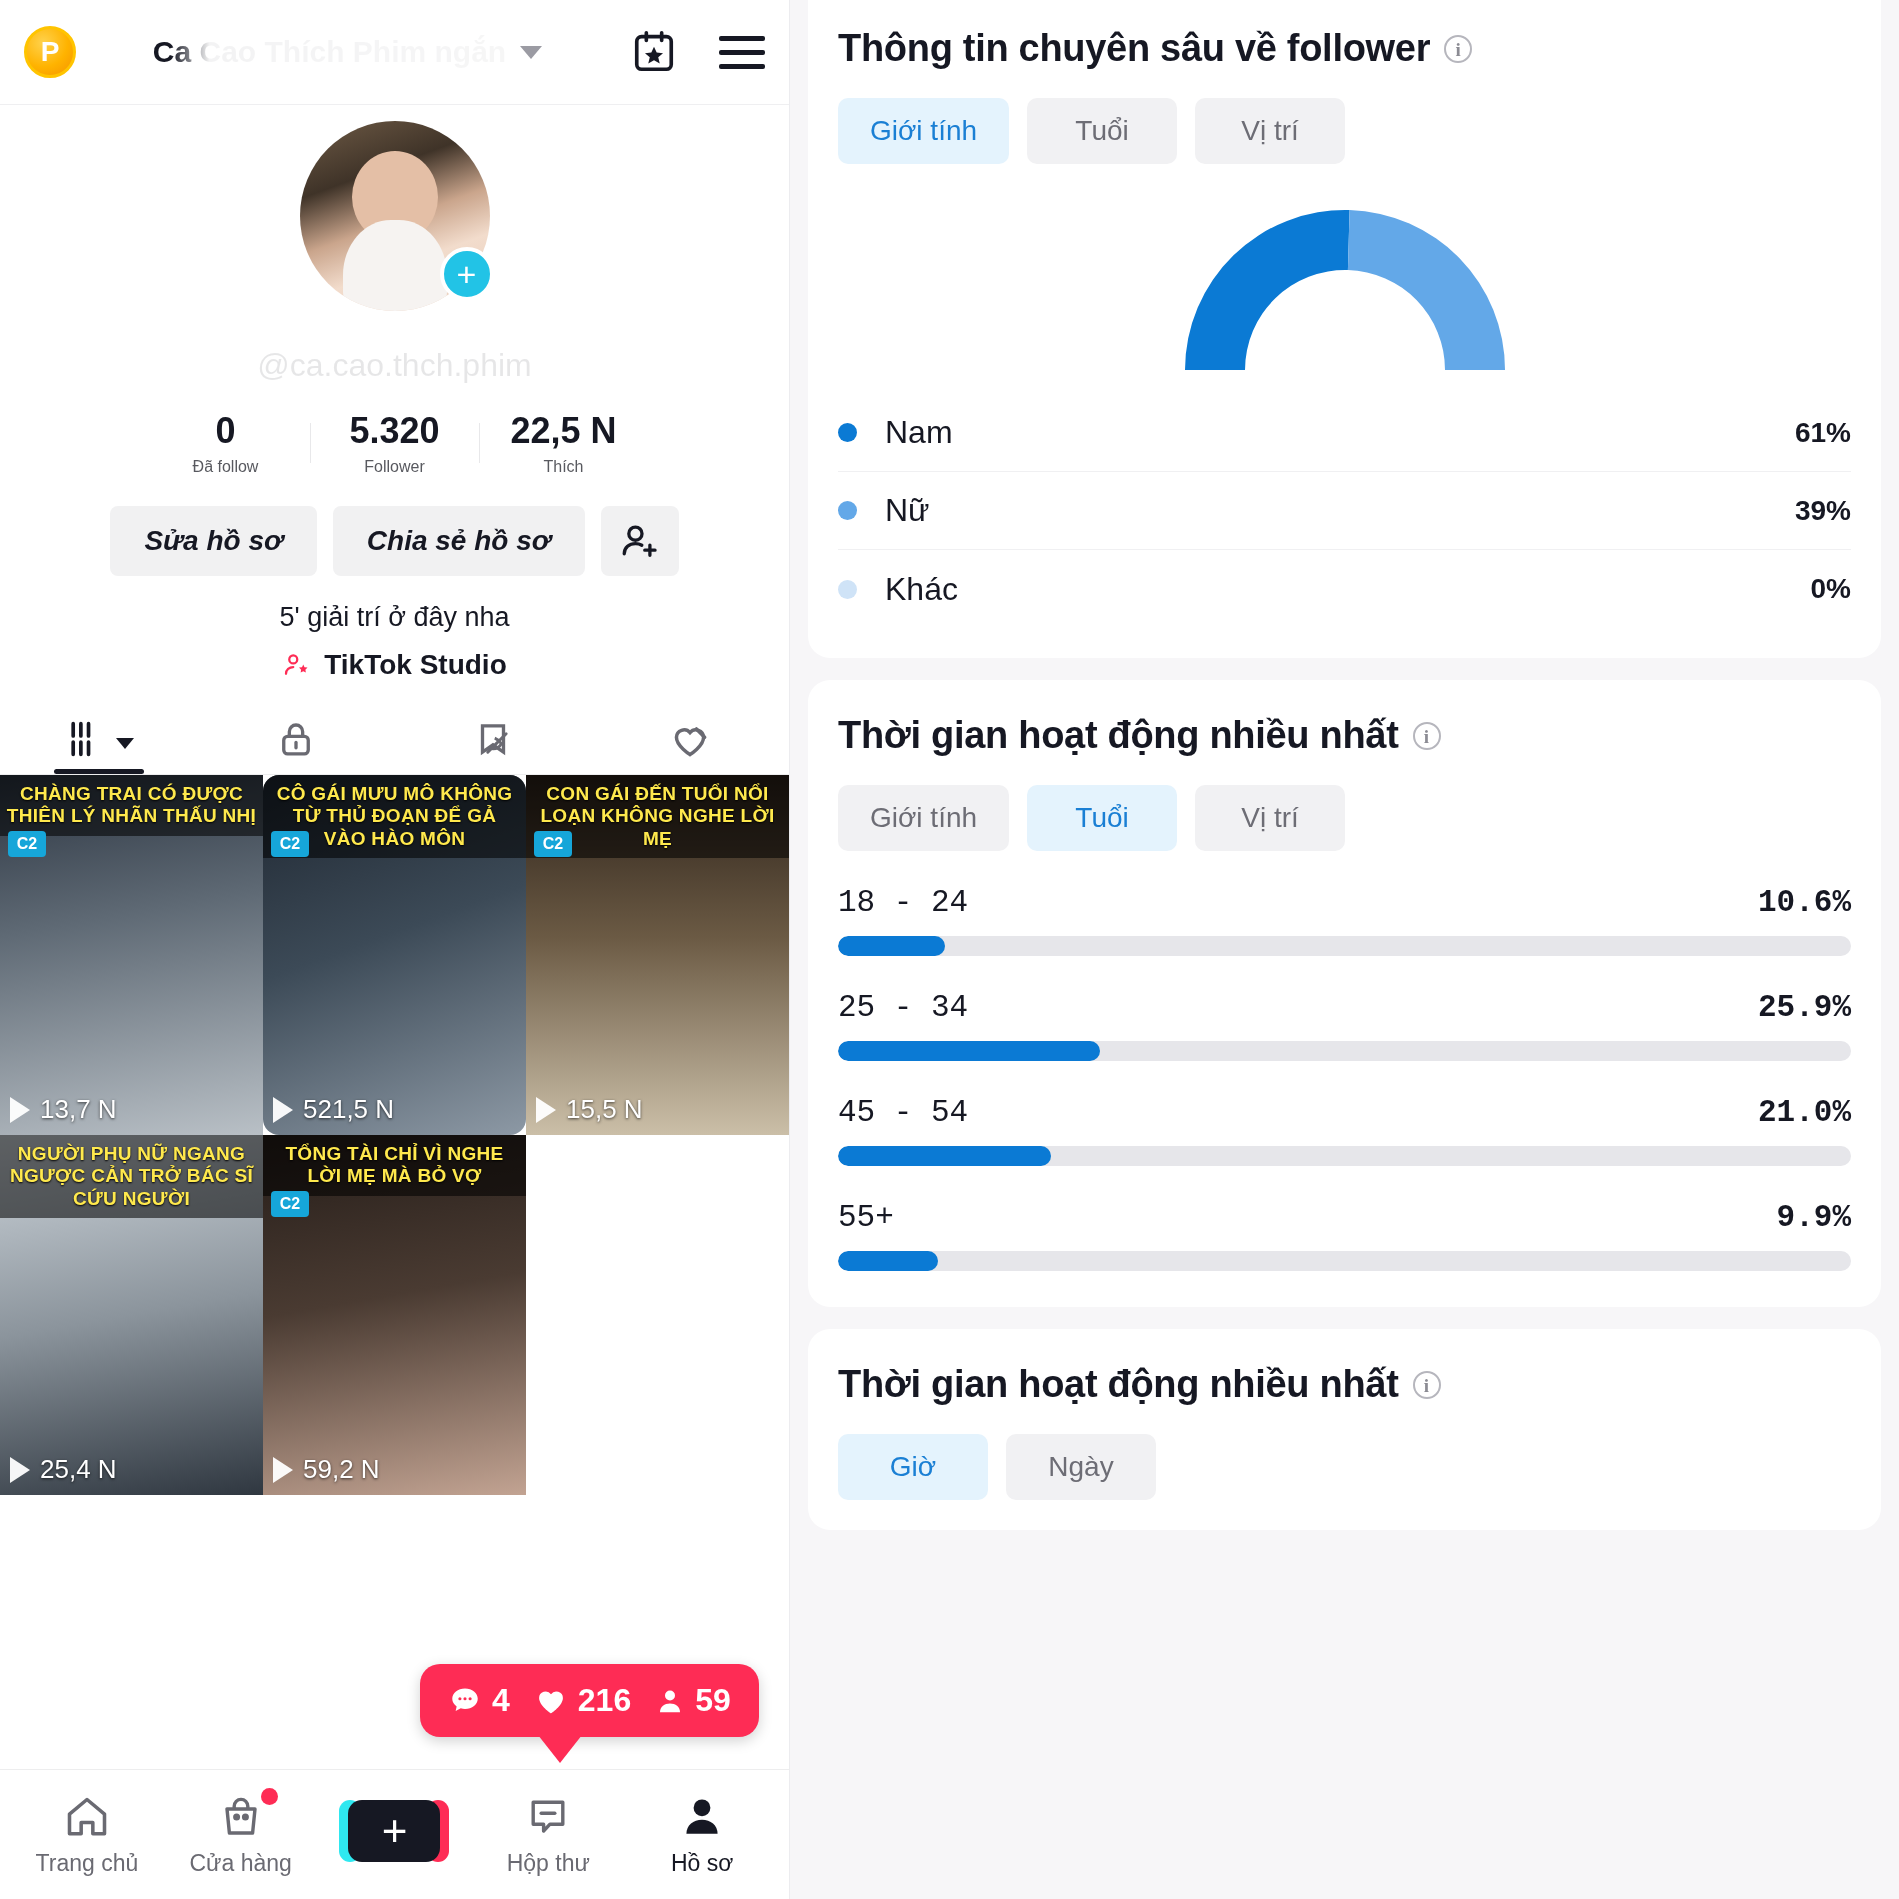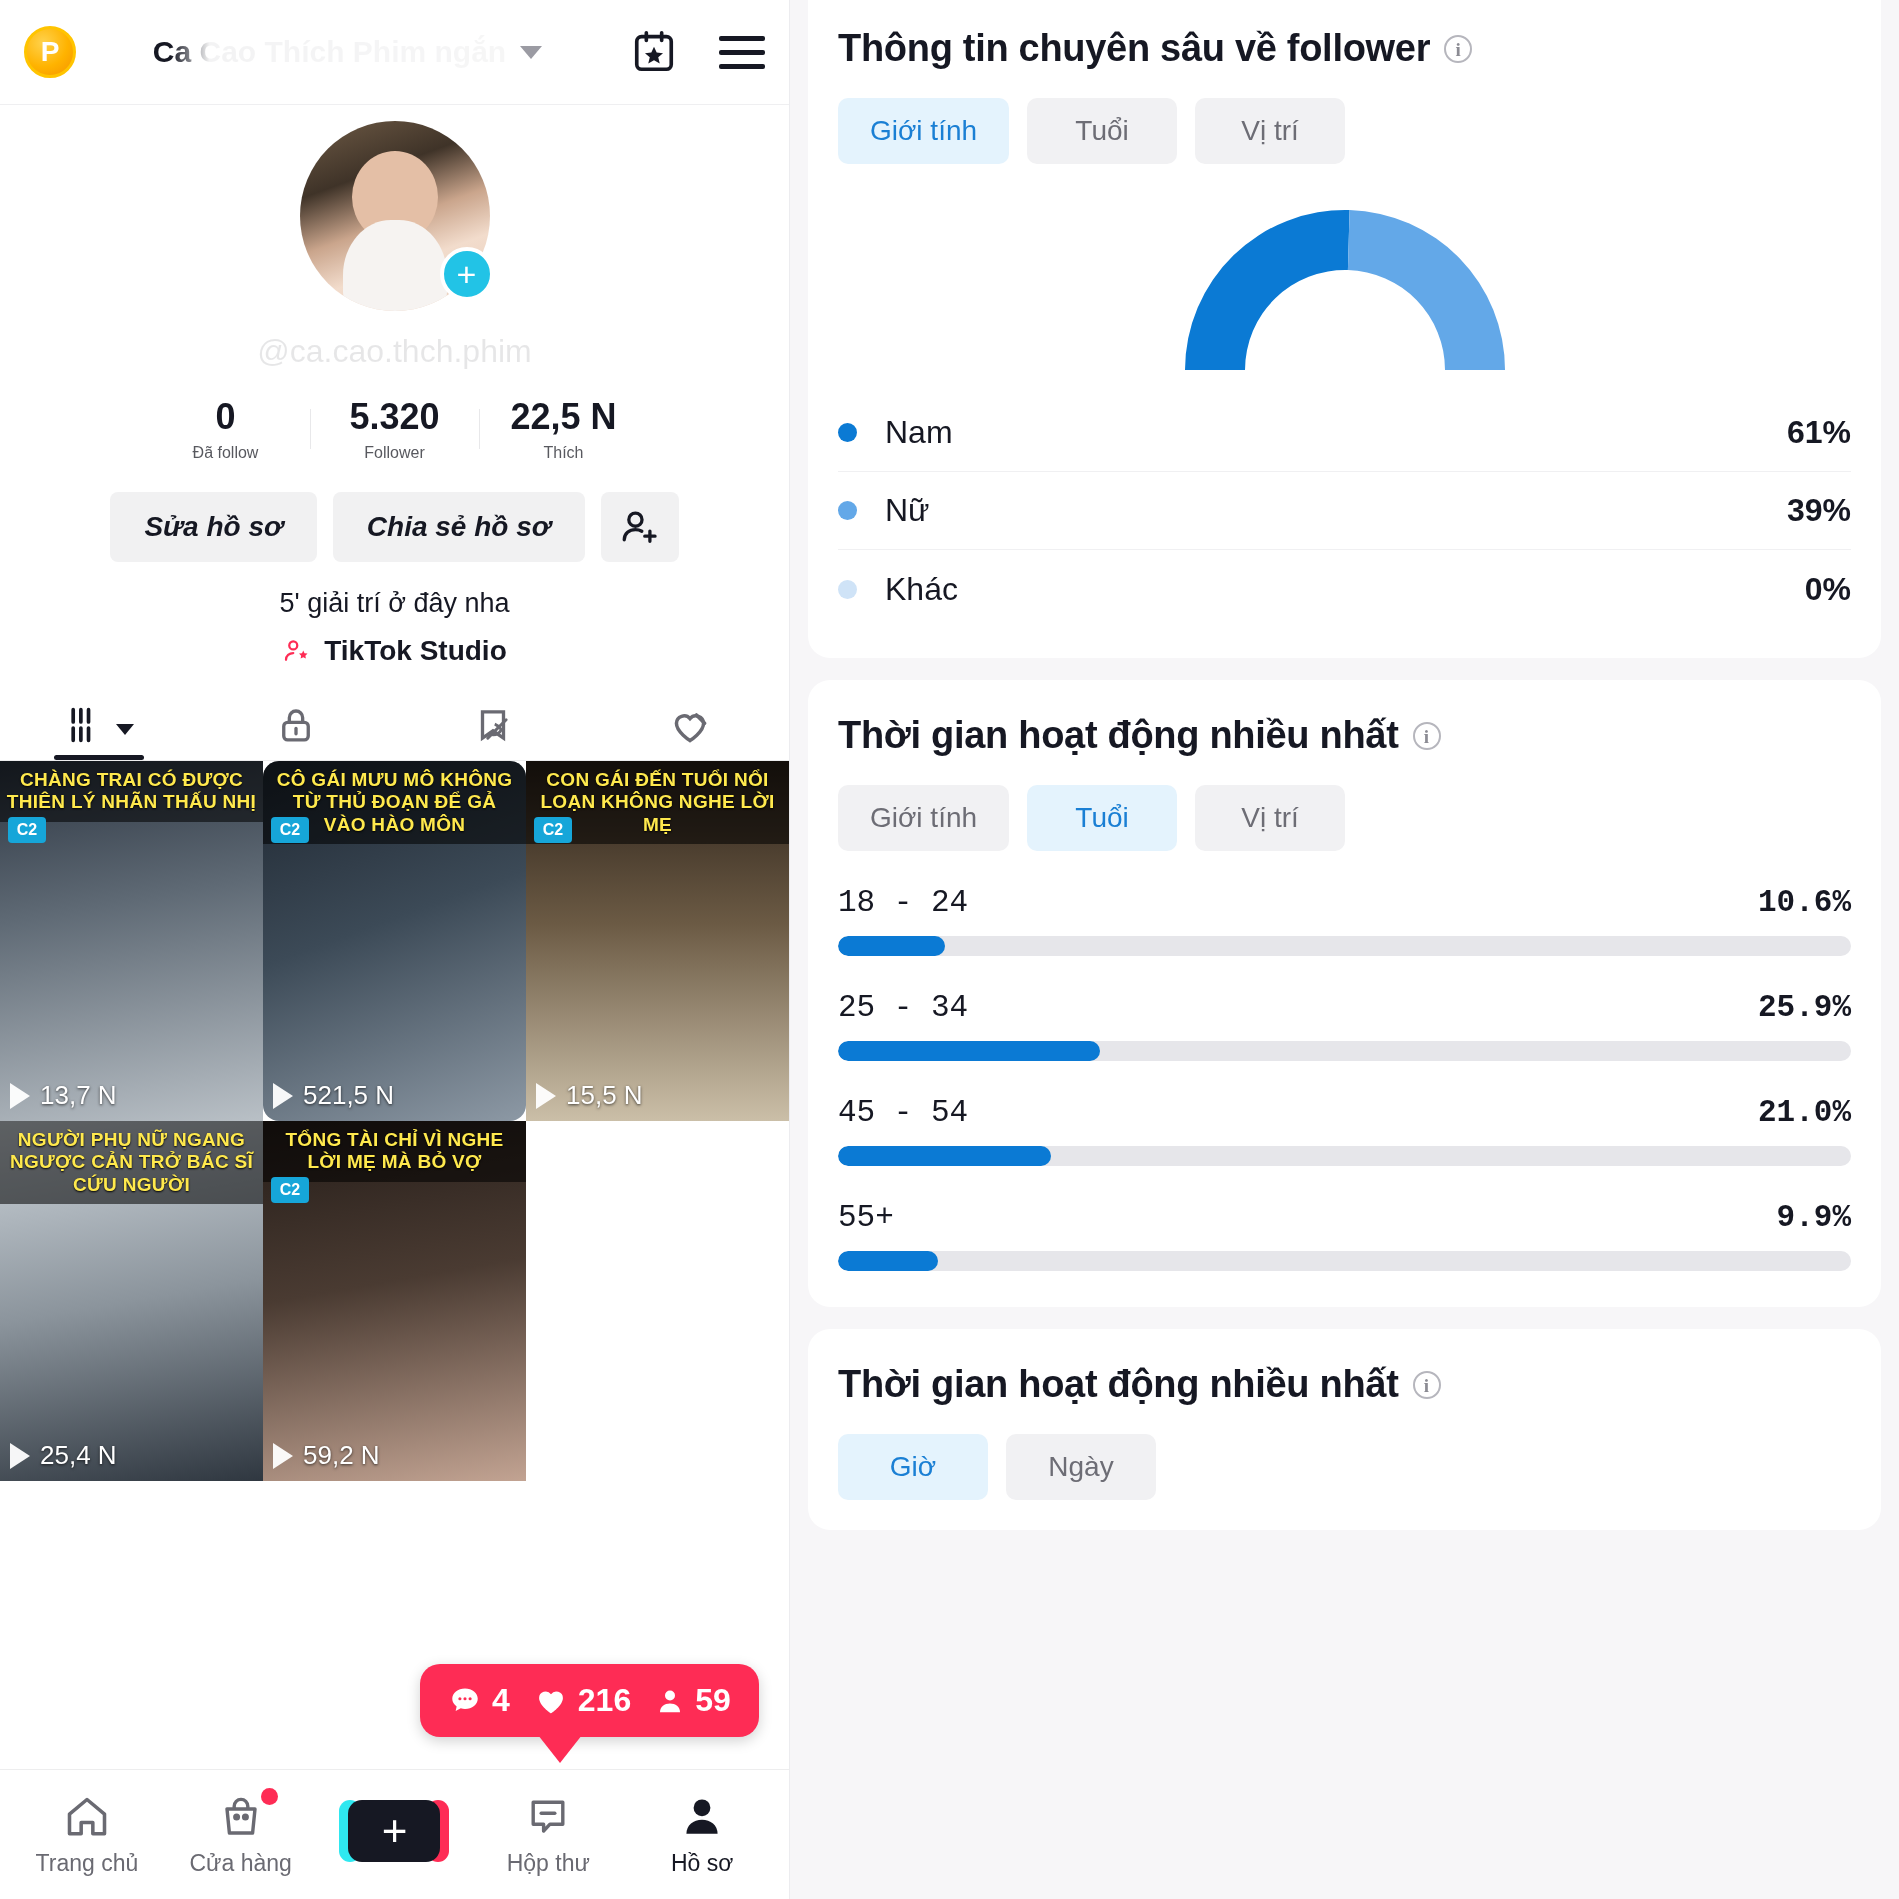--- a/index.html
+++ b/index.html
@@ -79,21 +79,21 @@
     background: #e4bfa6;
   }
   .avatar-plus {
     position: absolute; right: -4px; bottom: 10px;
     width: 54px; height: 54px; border-radius: 50%;
     background: #22c3e6; border: 4px solid #ffffff;
     color: #ffffff; font-size: 34px; line-height: 46px; text-align: center;
     font-weight: 300;
   }
   .handle {
-    margin-top: 22px; font-size: 32px; color: #161823; font-weight: 500;
+    margin-top: 36px; font-size: 32px; color: #161823; font-weight: 500;
     opacity: .10;
   }
 
   .stats { display: flex; align-items: center; margin-top: 26px; }
   .stat { width: 168px; text-align: center; }
   .stat .num { font-size: 36px; font-weight: bold; color: #161823; }
   .stat .lbl { font-size: 16px; color: #58595f; margin-top: 6px; }
   .stat-div { width: 1px; height: 40px; background: #e8e8ea; }
 
   .btn-row { display: flex; align-items: center; gap: 16px; margin-top: 30px; font-style: italic; }
@@ -219,21 +219,21 @@
   .gauge-wrap { display: flex; justify-content: center; margin: 36px 0 10px 0; }
 
   .legend { margin-top: 18px; }
   .legend-row {
     display: flex; align-items: center; height: 78px;
     border-bottom: 1px solid #f0f0f2;
   }
   .legend-row:last-child { border-bottom: none; }
   .dot { width: 19px; height: 19px; border-radius: 50%; margin-right: 28px; flex: 0 0 19px; }
   .legend-name { font-size: 32px; color: #161823; flex: 1; }
-  .legend-val { font-size: 32px; color: #161823; font-weight: bold; }
+  .legend-val { font-size: 28px; color: #161823; font-weight: bold; }
 
   .agelist { margin-top: 34px; }
   .agerow { margin-bottom: 34px; }
   .agerow:last-child { margin-bottom: 6px; margin-top: 32px; }
   .agehead { display: flex; align-items: center; justify-content: space-between; font-family: Liberation Mono, monospace; }
   .agelabel { font-size: 31px; color: #161823; }
   .ageval { font-size: 31px; color: #161823; font-weight: bold; }
   .track { height: 20px; border-radius: 10px; background: #e6e6ea; margin-top: 16px; overflow: hidden; }
   .fill { height: 20px; border-radius: 10px; background: #0b7ad4; }
 </style>

